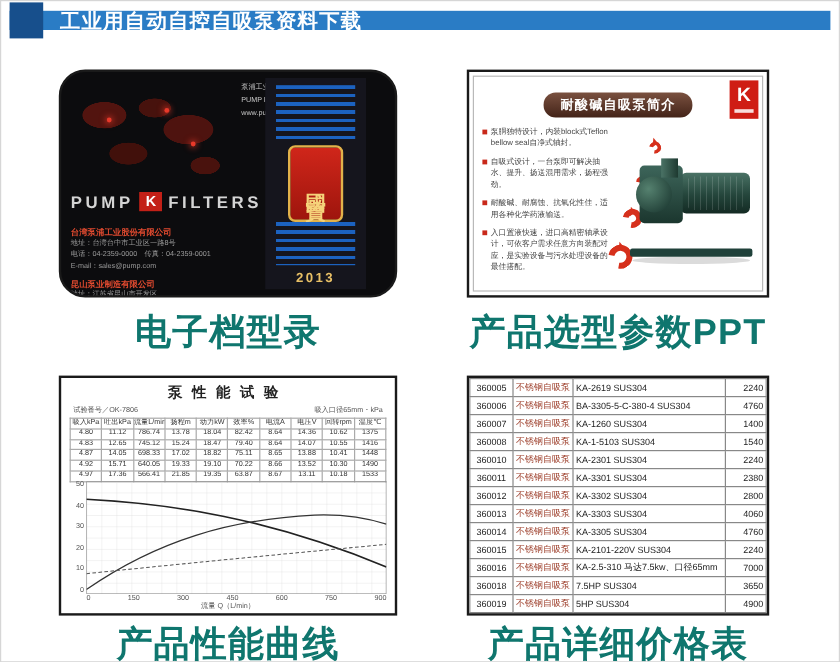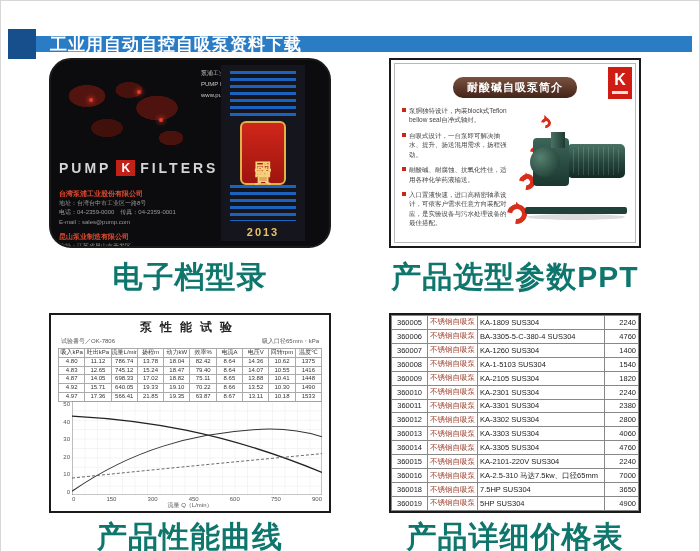--- a/index.html
+++ b/index.html
@@ -1,21 +1,21 @@
 <!DOCTYPE html>
 <html><head>
 <meta charset="utf-8">
 <style>
   * { margin:0; padding:0; box-sizing:border-box; }
   html,body { background:#fff; }
   body { font-family:"Liberation Sans","DejaVu Sans",sans-serif; }
   .page { position:relative; width:700px; height:552px; background:#fff; border:1px solid #d6d6d6; overflow:hidden; }
 
   
-  .header { position:absolute; left:7px; top:8px; right:7px; height:16px; background:#2a7cc5; display:flex; align-items:center;margin-top:27px; }
+  .header { position:absolute; left:7px; top:8px; right:7px; height:16px; background:#2a7cc5; display:flex; align-items:center; }
   .header-accent { width:28px; height:30px; background:#174f8c; flex:0 0 auto; }
   .header-title { color:#fff; font-size:17px; font-weight:bold; margin-left:14px; letter-spacing:1px; white-space:nowrap; }
 
   
   .thumb { position:absolute; border:2px solid #1a1a1a; background:#fff; overflow:hidden; }
   .catalog { left:48px; top:57px; width:282px; height:190px; background:#0c0c0e;border-radius:22px; }
   .ppt     { left:388px; top:57px; width:252px; height:190px; }
   .curve   { left:48px; top:312px; width:282px; height:200px; }
   .price   { left:388px; top:312px; width:252px; height:200px; }
 
@@ -300,21 +300,21 @@
     </div>
   </div>
   <div class="caption cap3">产品性能曲线</div>
 
   <div class="thumb price">
     <table class="price-table">
       <tbody>
           <tr>
             <td class="pc0">360005</td>
             <td class="pc1">不锈钢自吸泵</td>
-            <td class="pc2">KA-1809 SUS304</td>
+            <td class="pc2">KA-2619 SUS304</td>
             <td class="pc3">2240</td>
           </tr>
           <tr>
             <td class="pc0">360006</td>
             <td class="pc1">不锈钢自吸泵</td>
             <td class="pc2">BA-3305-5-C-380-4 SUS304</td>
             <td class="pc3">4760</td>
           </tr>
           <tr>
             <td class="pc0">360007</td>
@@ -322,26 +322,20 @@
             <td class="pc2">KA-1260 SUS304</td>
             <td class="pc3">1400</td>
           </tr>
           <tr>
             <td class="pc0">360008</td>
             <td class="pc1">不锈钢自吸泵</td>
             <td class="pc2">KA-1-5103 SUS304</td>
             <td class="pc3">1540</td>
           </tr>
           <tr>
-            <td class="pc0">360009</td>
-            <td class="pc1">不锈钢自吸泵</td>
-            <td class="pc2">KA-2105 SUS304</td>
-            <td class="pc3">1820</td>
-          </tr>
-          <tr>
             <td class="pc0">360010</td>
             <td class="pc1">不锈钢自吸泵</td>
             <td class="pc2">KA-2301 SUS304</td>
             <td class="pc3">2240</td>
           </tr>
           <tr>
             <td class="pc0">360011</td>
             <td class="pc1">不锈钢自吸泵</td>
             <td class="pc2">KA-3301 SUS304</td>
             <td class="pc3">2380</td>

